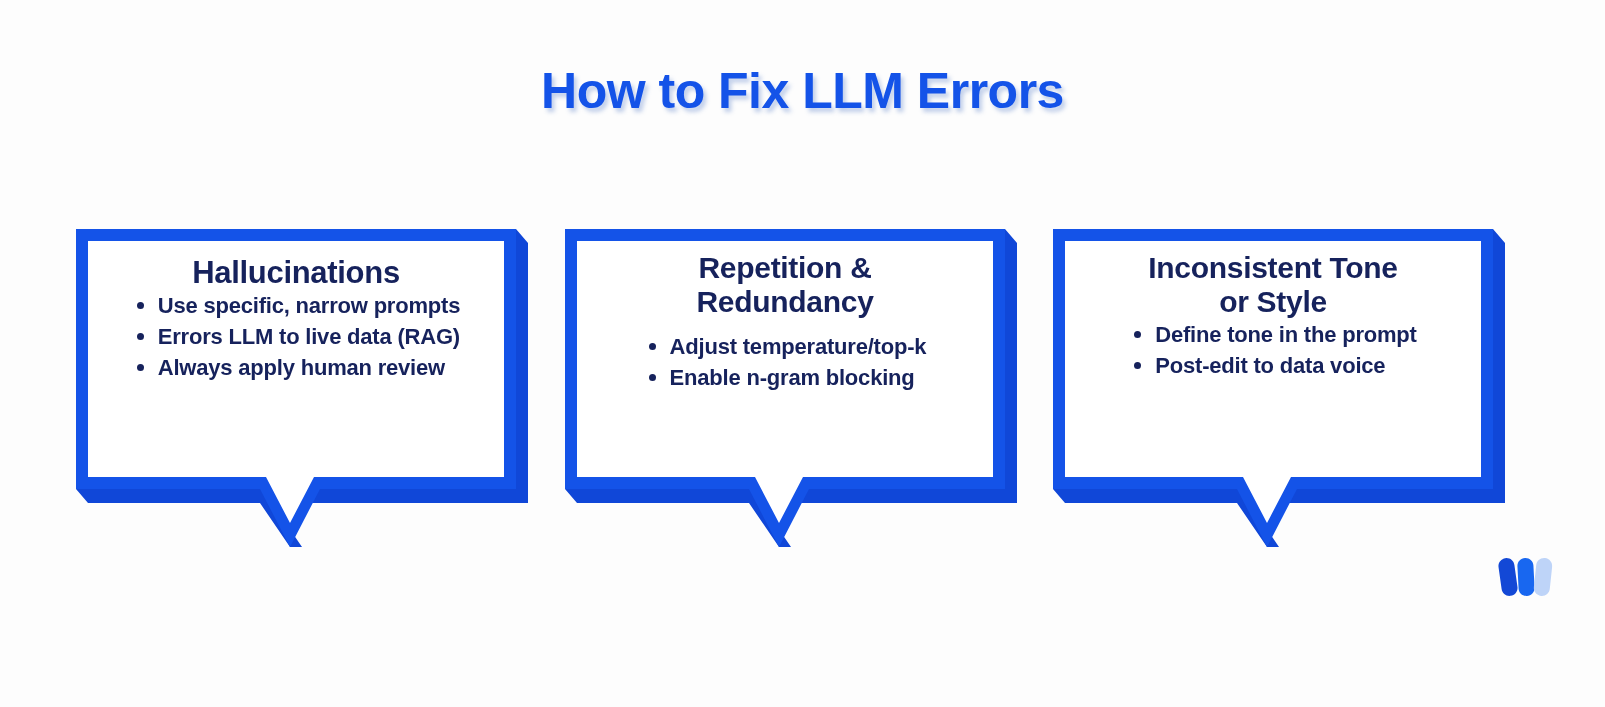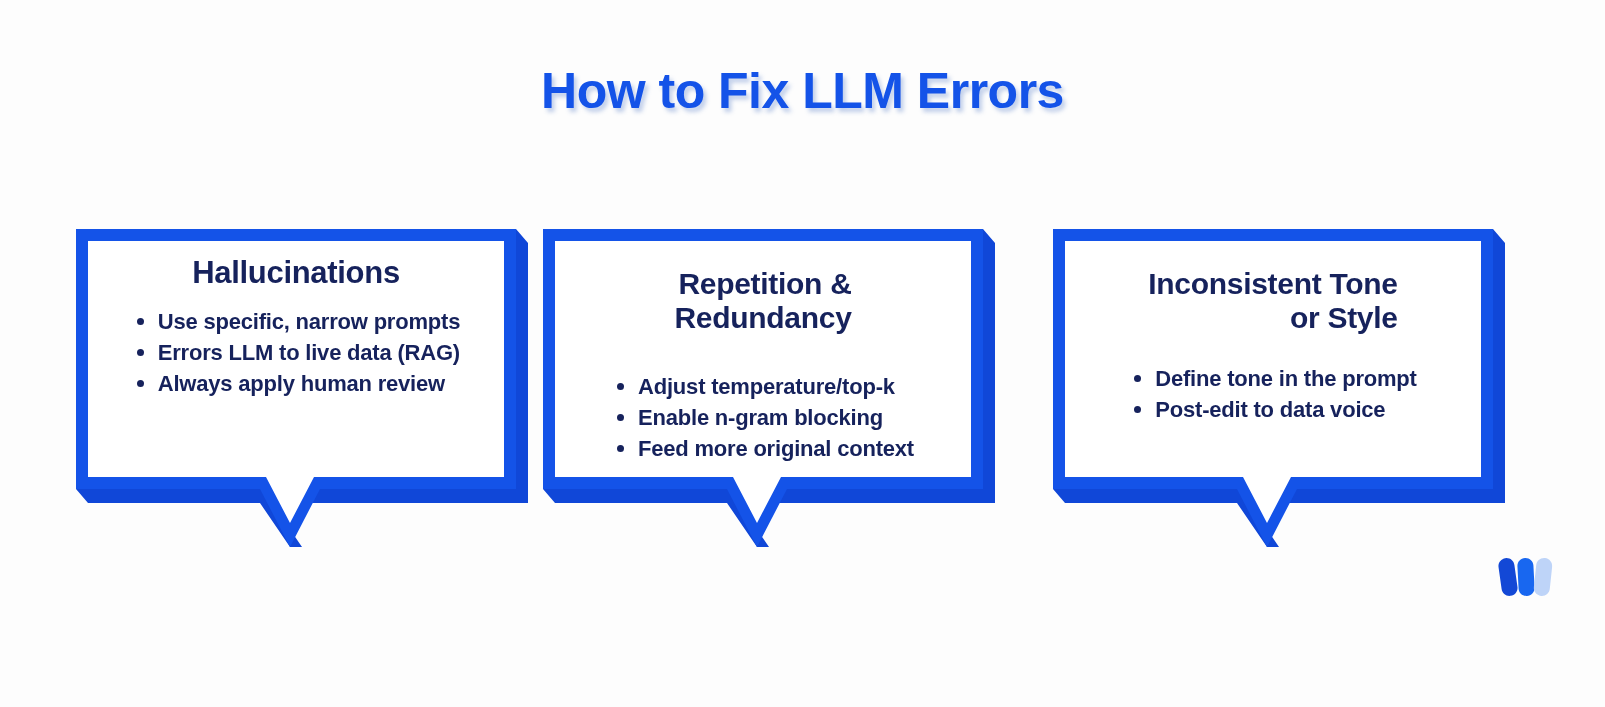--- a/index.html
+++ b/index.html
@@ -39,21 +39,21 @@
     height: 330px;
   }
 
   .card {
     position: absolute;
     top: 0;
     width: 440px;
     height: 260px;
   }
   .card.c1 { left: 76px; }
-  .card.c2 { left: 543px; }
+  .card.c2 { left: 565px; }
   .card.c3 { left: 1053px; text-decoration: underline; }
 
   .bubble-svg {
     position: absolute;
     top: 0;
     left: 0;
     overflow: visible;
   }
 
   .card-content {
@@ -67,35 +67,35 @@
     display: flex;
     flex-direction: column;
     align-items: center;
   }
 
   .card-title {
     color: #16225c;
     font-size: 30px;
     font-weight: bold;
     line-height: 1.13;
-    text-align: right;
+    text-align: center;
     letter-spacing: -0.3px;
-    margin: 16px;
+    margin: 0;
   }
 
   .card.c1 .card-title { font-size: 31px; margin-top: 4px; }
 
   .bullets {
     list-style: none;
     margin: 0;
     padding: 0;
   }
   .card.c1 .bullets { }
-  .card.c2 .bullets { margin-top: 20px; }
-  .card.c3 .bullets { margin-top: 12px; }
+  .card.c2 .bullets { margin-top: 12px; }
+  .card.c3 .bullets { margin-top: 0; }
 
   .bullets li {
     position: relative;
     color: #16225c;
     font-size: 22px;
     font-weight: bold;
     line-height: 1.42;
     padding-left: 26px;
     letter-spacing: -0.2px;
     white-space: nowrap;
@@ -155,21 +155,20 @@
       <path d="M 12 12 L 428 12 L 428 248 L 238 248 L 214 294 L 190 248 L 12 248 Z" fill="#ffffff"></path>
     </svg>
     <div class="card-content">
       <div class="card-title">
         <span>Repetition &amp;</span><br>
         <span>Redundancy</span>
       </div>
       <ul class="bullets">
         <li>Adjust temperature/top-k</li>
         <li>Enable n-gram blocking</li>
-        <li>Feed more original context</li>
       </ul>
     </div>
   </div>
 
   <div class="card c3">
     <svg class="bubble-svg" width="460" height="330" viewBox="0 0 460 330">
       <path d="M 0 0 L 440 0 L 452 14 L 452 274 L 196 274 L 226 318 L 214 318
                L 184 274 L 12 274 L 0 260 Z" fill="#1047d8"></path>
       <path d="M 0 0 L 440 0 L 440 260 L 244 260 L 214 318 L 184 260 L 0 260 Z" fill="#1453e8"></path>
       <path d="M 12 12 L 428 12 L 428 248 L 238 248 L 214 294 L 190 248 L 12 248 Z" fill="#ffffff"></path>

